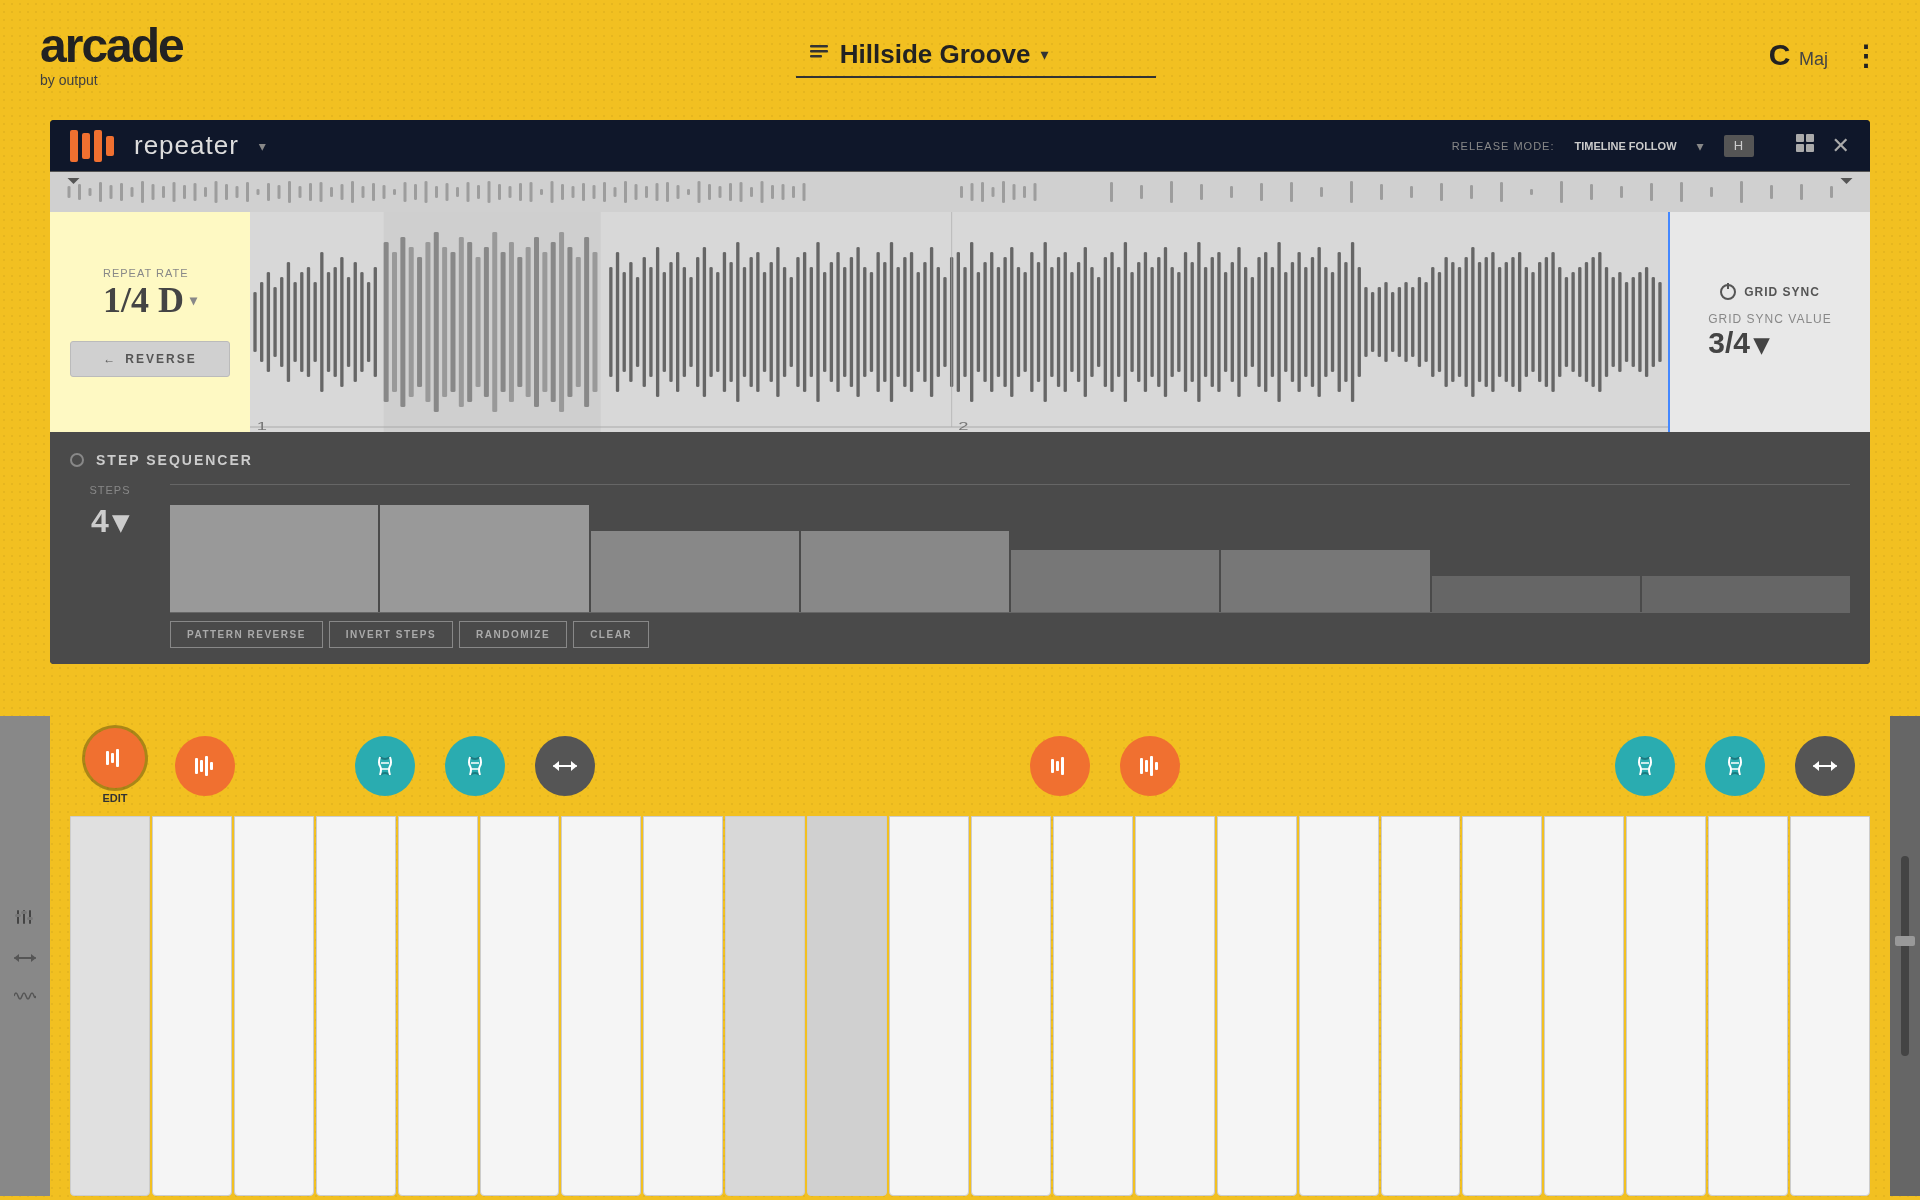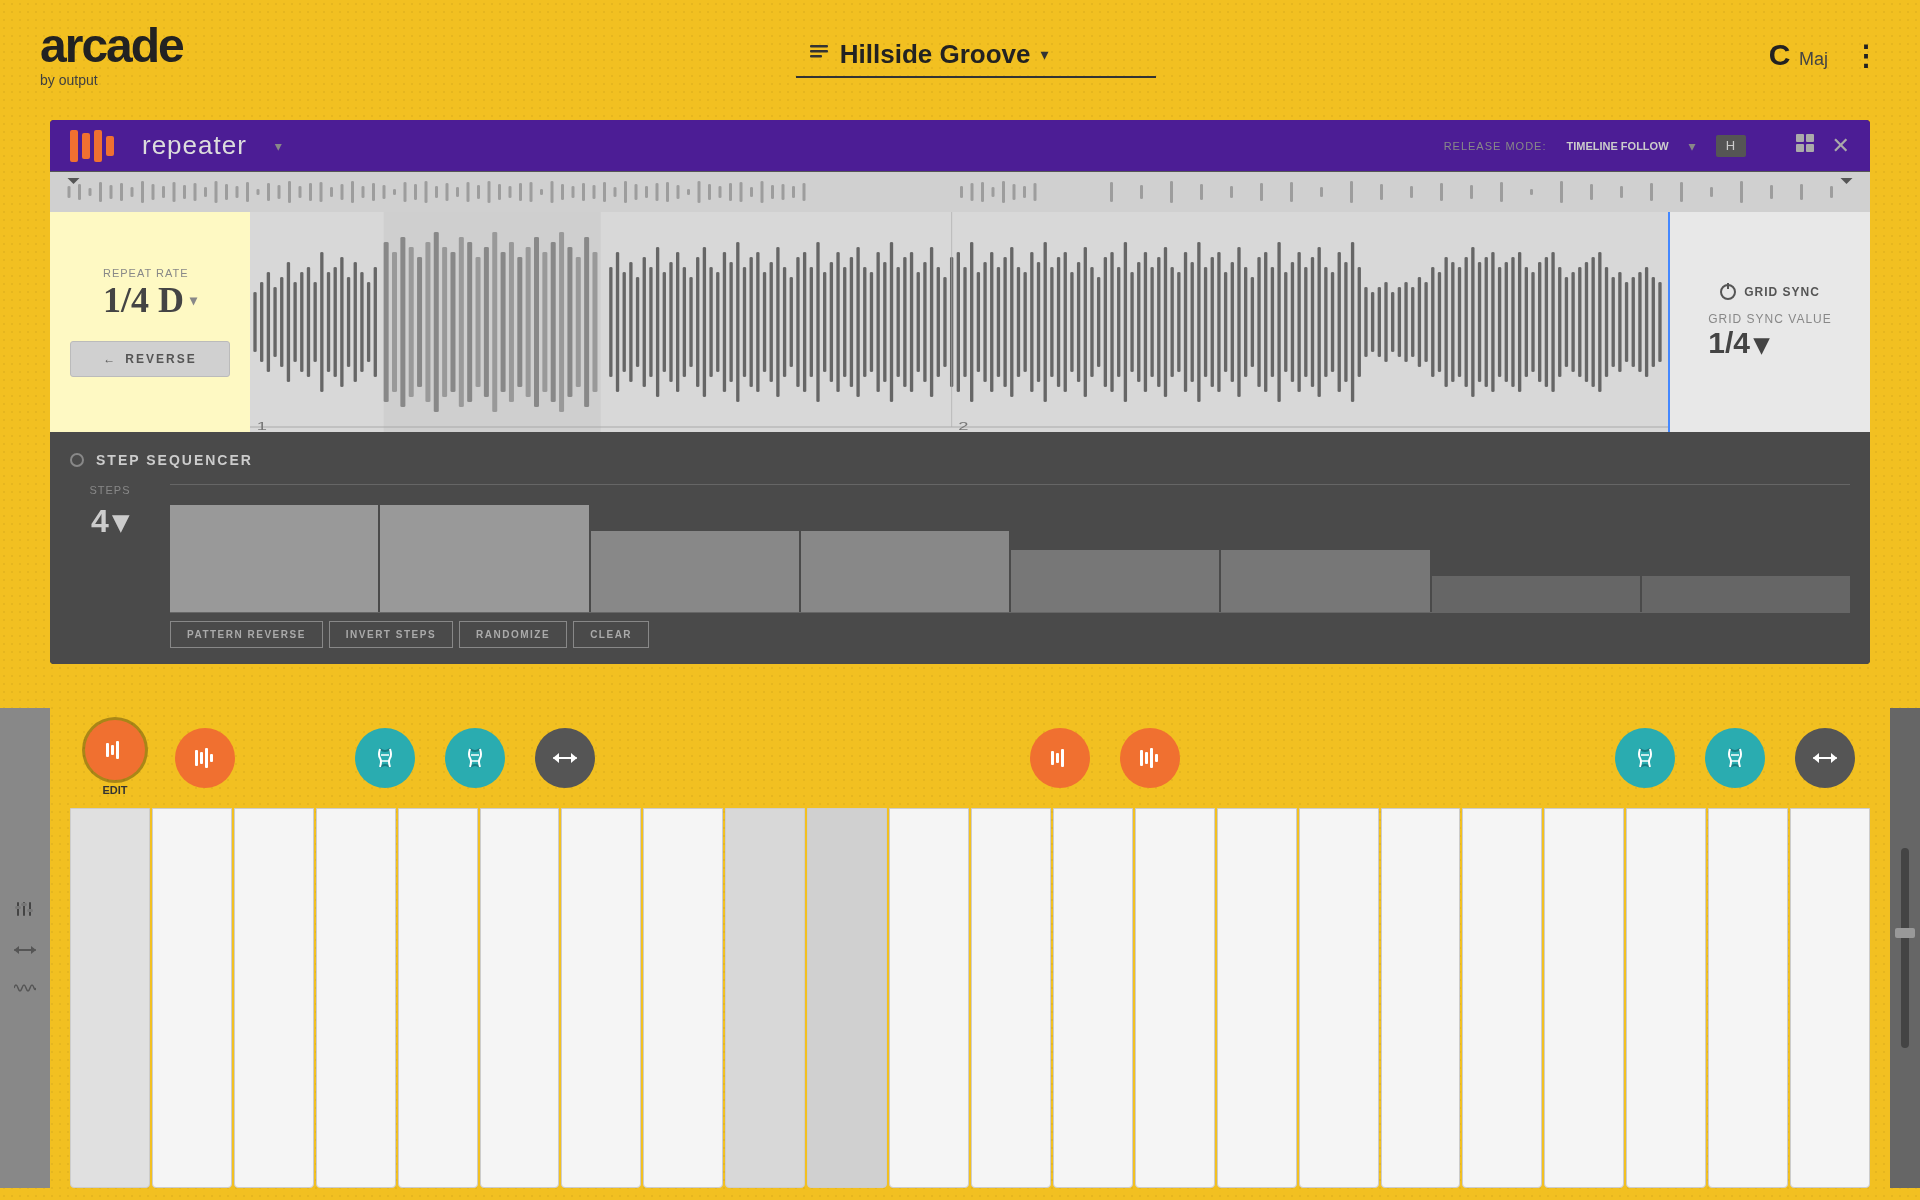--- a/index.html
+++ b/index.html
@@ -92,26 +92,26 @@
       top: 120px;
       left: 50px;
       right: 50px;
       background: #3a3a3a;
       border-radius: 4px;
       overflow: hidden;
     }
 
     
     .plugin-header {
-      background: #4c1d95;
+      background: #0f172a;
       height: 52px;
       display: flex;
       align-items: center;
       padding: 0 20px;
-      gap: 28px;
+      gap: 20px;
       border-bottom: 1px solid #555;
     }
     .plugin-logo {
       display: flex;
       gap: 4px;
       align-items: center;
     }
     .plugin-bar {
       width: 8px;
       height: 32px;
@@ -403,21 +403,21 @@
       text-transform: uppercase;
       letter-spacing: 1.5px;
       padding: 7px 16px;
       border-radius: 0;
       cursor: pointer;
     }
 
     
     .keyboard-area {
       position: absolute;
-      bottom: 12px;
+      bottom: 4px;
       left: 0;
       right: 0;
       height: 480px;
       display: flex;
       align-items: center;
       background: transparent;
     }
 
     .left-panel {
       width: 50px;
@@ -957,21 +957,21 @@
       <div class="right-controls">
         <div class="grid-sync-row">
           <div style="width:16px;height:16px;border:2px solid #555;border-radius:50%;position:relative;flex-shrink:0;">
             <div style="position:absolute;top:-3px;left:50%;transform:translateX(-50%);width:2px;height:6px;background:#555;"></div>
           </div>
           <span class="grid-sync-label">GRID SYNC</span>
         </div>
         <div>
           <div class="grid-sync-value-label">GRID SYNC VALUE</div>
           <div class="grid-sync-value">
-            <span>1/4</span>
+            <span>3/4</span>
             <span>▾</span>
           </div>
         </div>
       </div>
 
     </div>
   </div>
 
   <div class="step-sequencer">
     <div class="step-seq-header">

